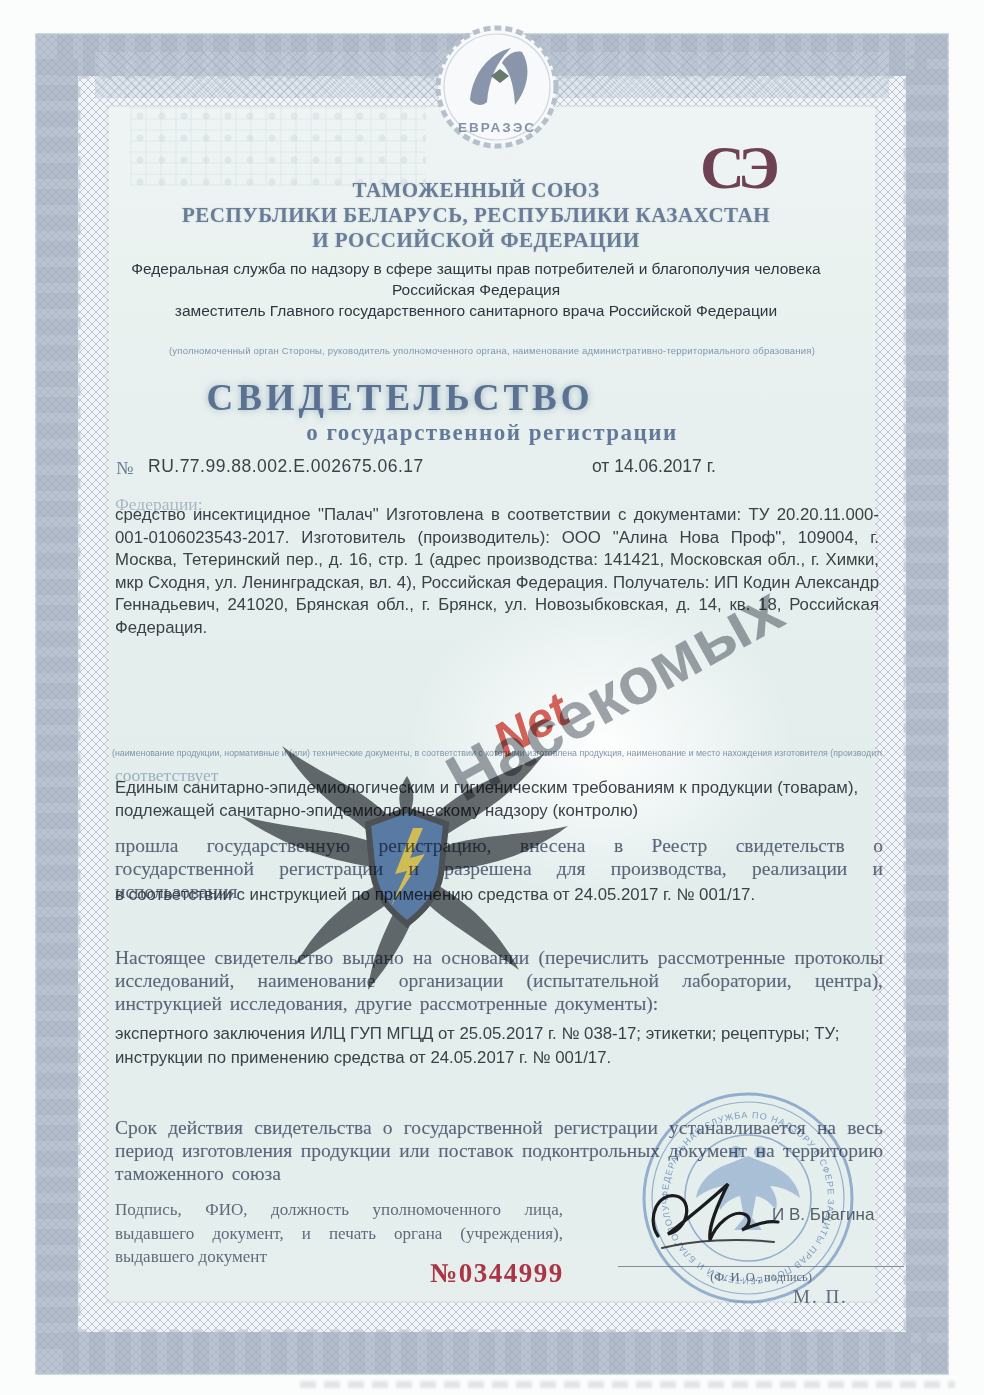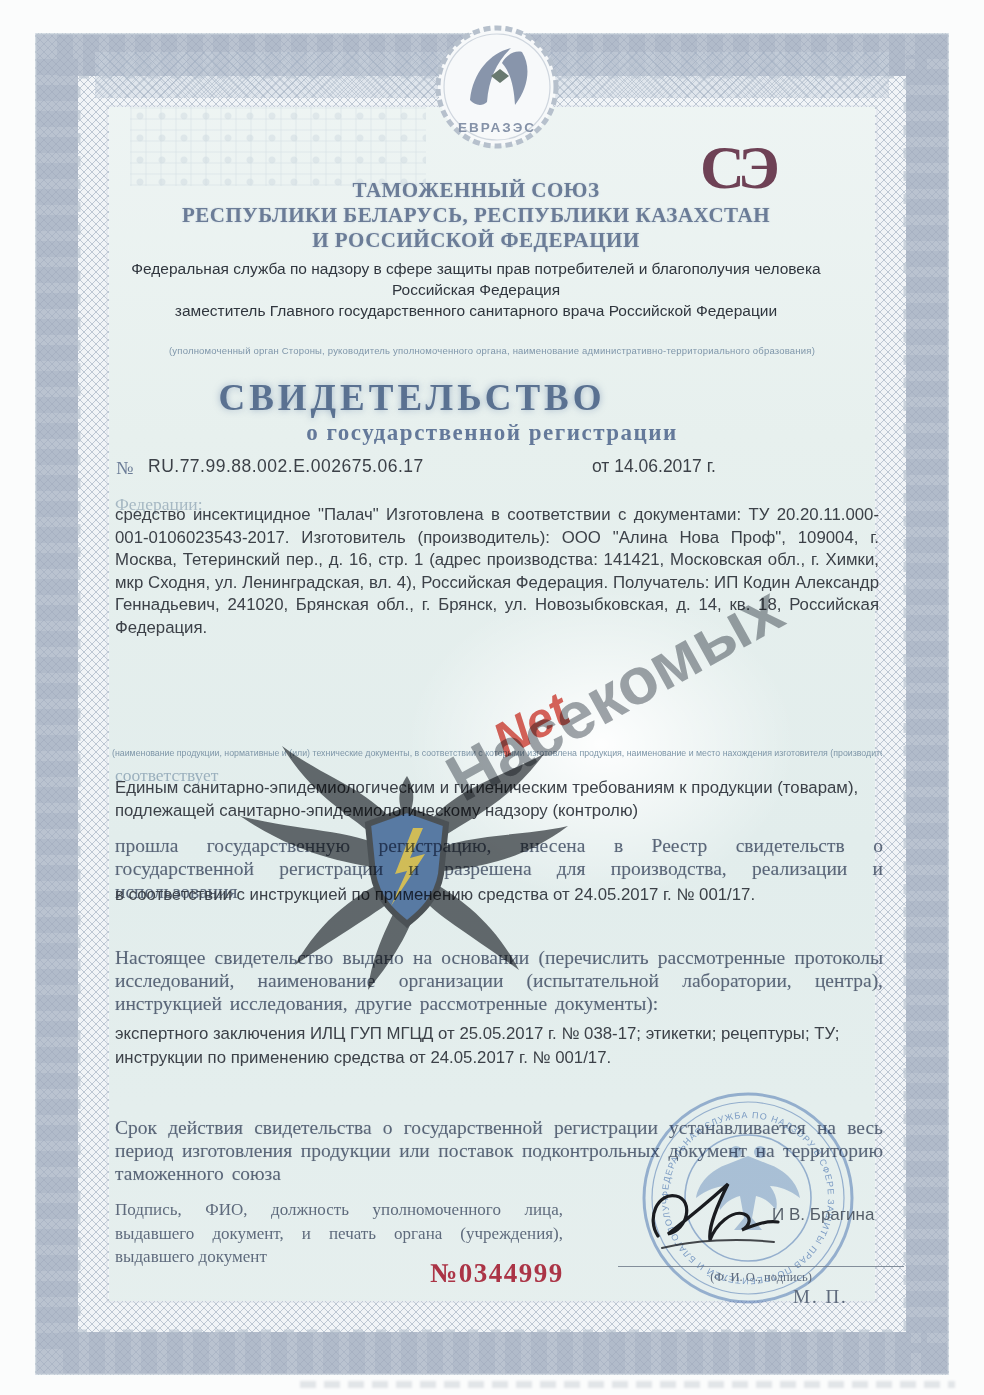--- a/index.html
+++ b/index.html
@@ -49,21 +49,21 @@
   }
   .agency-line{font-size:15.5px; line-height:20px; color:#30363e; margin-top:1px;}
   .agency-gap{margin-top:6px;}
   .authority-note{
     position:absolute; left:0; top:345px; width:984px; text-align:center;
     font-size:9.5px; color:#7f96aa; letter-spacing:.2px;
   }
   .title-main{
     position:absolute; left:0; top:376px; width:800px; text-align:center;
     font-family:"Liberation Serif", serif; font-weight:bold; font-size:37px;
-    letter-spacing:4px; color:#5a7191; text-shadow:0 0 7px rgba(90,120,160,.5);padding-left:12px;
+    letter-spacing:4px; color:#5a7191; text-shadow:0 0 7px rgba(90,120,160,.5);
   }
   .title-sub{
     position:absolute; left:0; top:420px; width:984px; text-align:center;
     font-family:"Liberation Serif", serif; font-weight:bold; font-size:23px;
     letter-spacing:1.5px; color:#64799a;
   }
   .reg-sign{
     position:absolute; left:116px; top:458px;
     font-family:"Liberation Serif", serif; font-size:18px; color:#6b7c97;
   }

